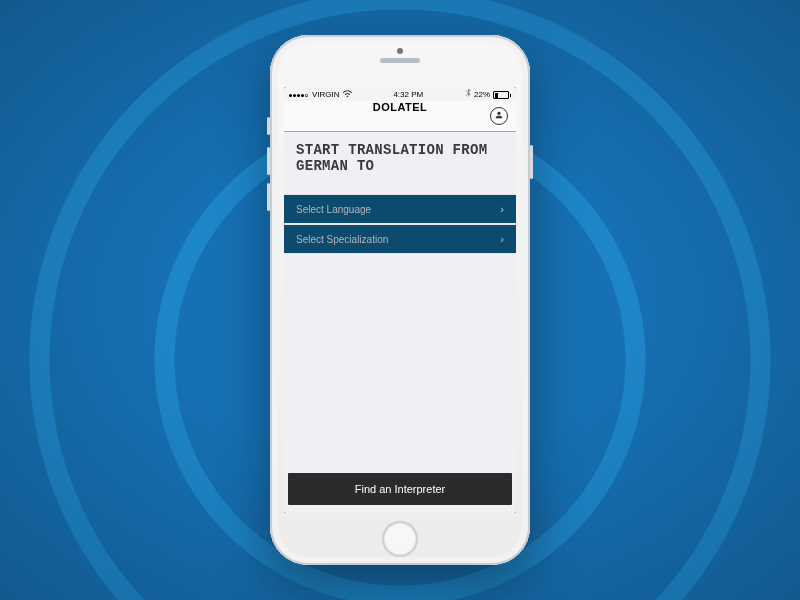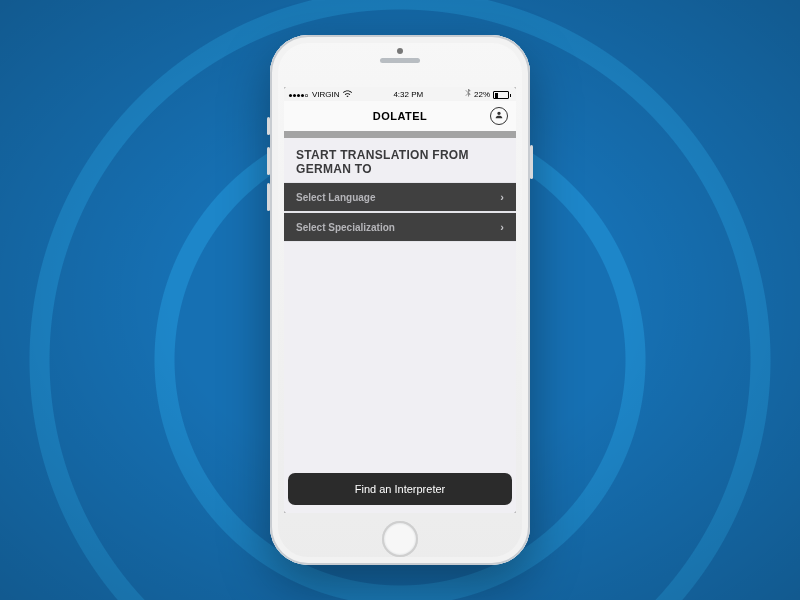--- a/index.html
+++ b/index.html
@@ -90,51 +90,51 @@
   .dots span.empty { background:none; box-shadow: inset 0 0 0 .5px #000;}
   .wifi-ico { display:inline-block; }
   .battery { display:inline-flex; align-items:center; }
   .batt-body { width:14px; height:6px; border:0.7px solid #000; border-radius:1px; position:relative; }
   .batt-fill { position:absolute; top:0.5px; left:0.5px; bottom:0.5px; width:22%; background:#000; }
   .batt-tip  { width:1px; height:3px; background:#000; margin-left:1px; }
 
   
   .nav-bar {
     height:30px; flex:0 0 30px;
-    display:flex; align-items:center; justify-content:center;
+    display:flex; align-items:flex-start; justify-content:center;
     position:relative;
     background:#fafafa;
-    border-bottom:7px solid #a3a3a3;
+    border-bottom:1px solid #a3a3a3;
     font-size:11px; font-weight:700; letter-spacing:.5px;
   }
   .profile-btn {
     position:absolute; right:8px; top:50%; transform:translateY(-50%);
     width:16px; height:16px; border-radius:50%;
     border:1.3px solid #333; display:flex;
     align-items:center; justify-content:center;
   }
   .profile-btn svg { width:10px; height:10px; }
 
   
   .content { flex:1; background:#f0eff3; display:flex; flex-direction:column; }
   .section-label {
-    font-size:12px; font-weight:700; letter-spacing:.3px;
-    color:#3a3a3c; padding:10px 12px 6px;
+    font-size:14px; font-weight:700; letter-spacing:.3px;
+    color:#3a3a3c; padding:10px 12px 20px;font-family:Liberation Mono, monospace;
   }
   .select-row {
-    background:#404040; height:28px;
+    background:#0c4a6e; height:28px;
     display:flex; align-items:center; justify-content:space-between;
     padding:0 12px; font-size:10px; color:#b5b5b9;
-    border-top:1px solid #e5e5ea; border-bottom:1px solid #e5e5ea;font-weight:bold;
+    border-top:1px solid #e5e5ea; border-bottom:1px solid #e5e5ea;
   }
   .chev { color:#c5c5c9; font-size:11px; }
 
   .primary-btn {
     margin:auto 4px 8px;
-    height:32px; border-radius:7px;
+    height:32px; border-radius:1px;
     background:#2b2b2b; color:#fff;
     display:flex; align-items:center; justify-content:center;
     font-size:11px; font-weight:500;
   }
 </style>
 </head>
 <body>
 
 <div class="bg"></div>
 <div class="vignette"></div>

